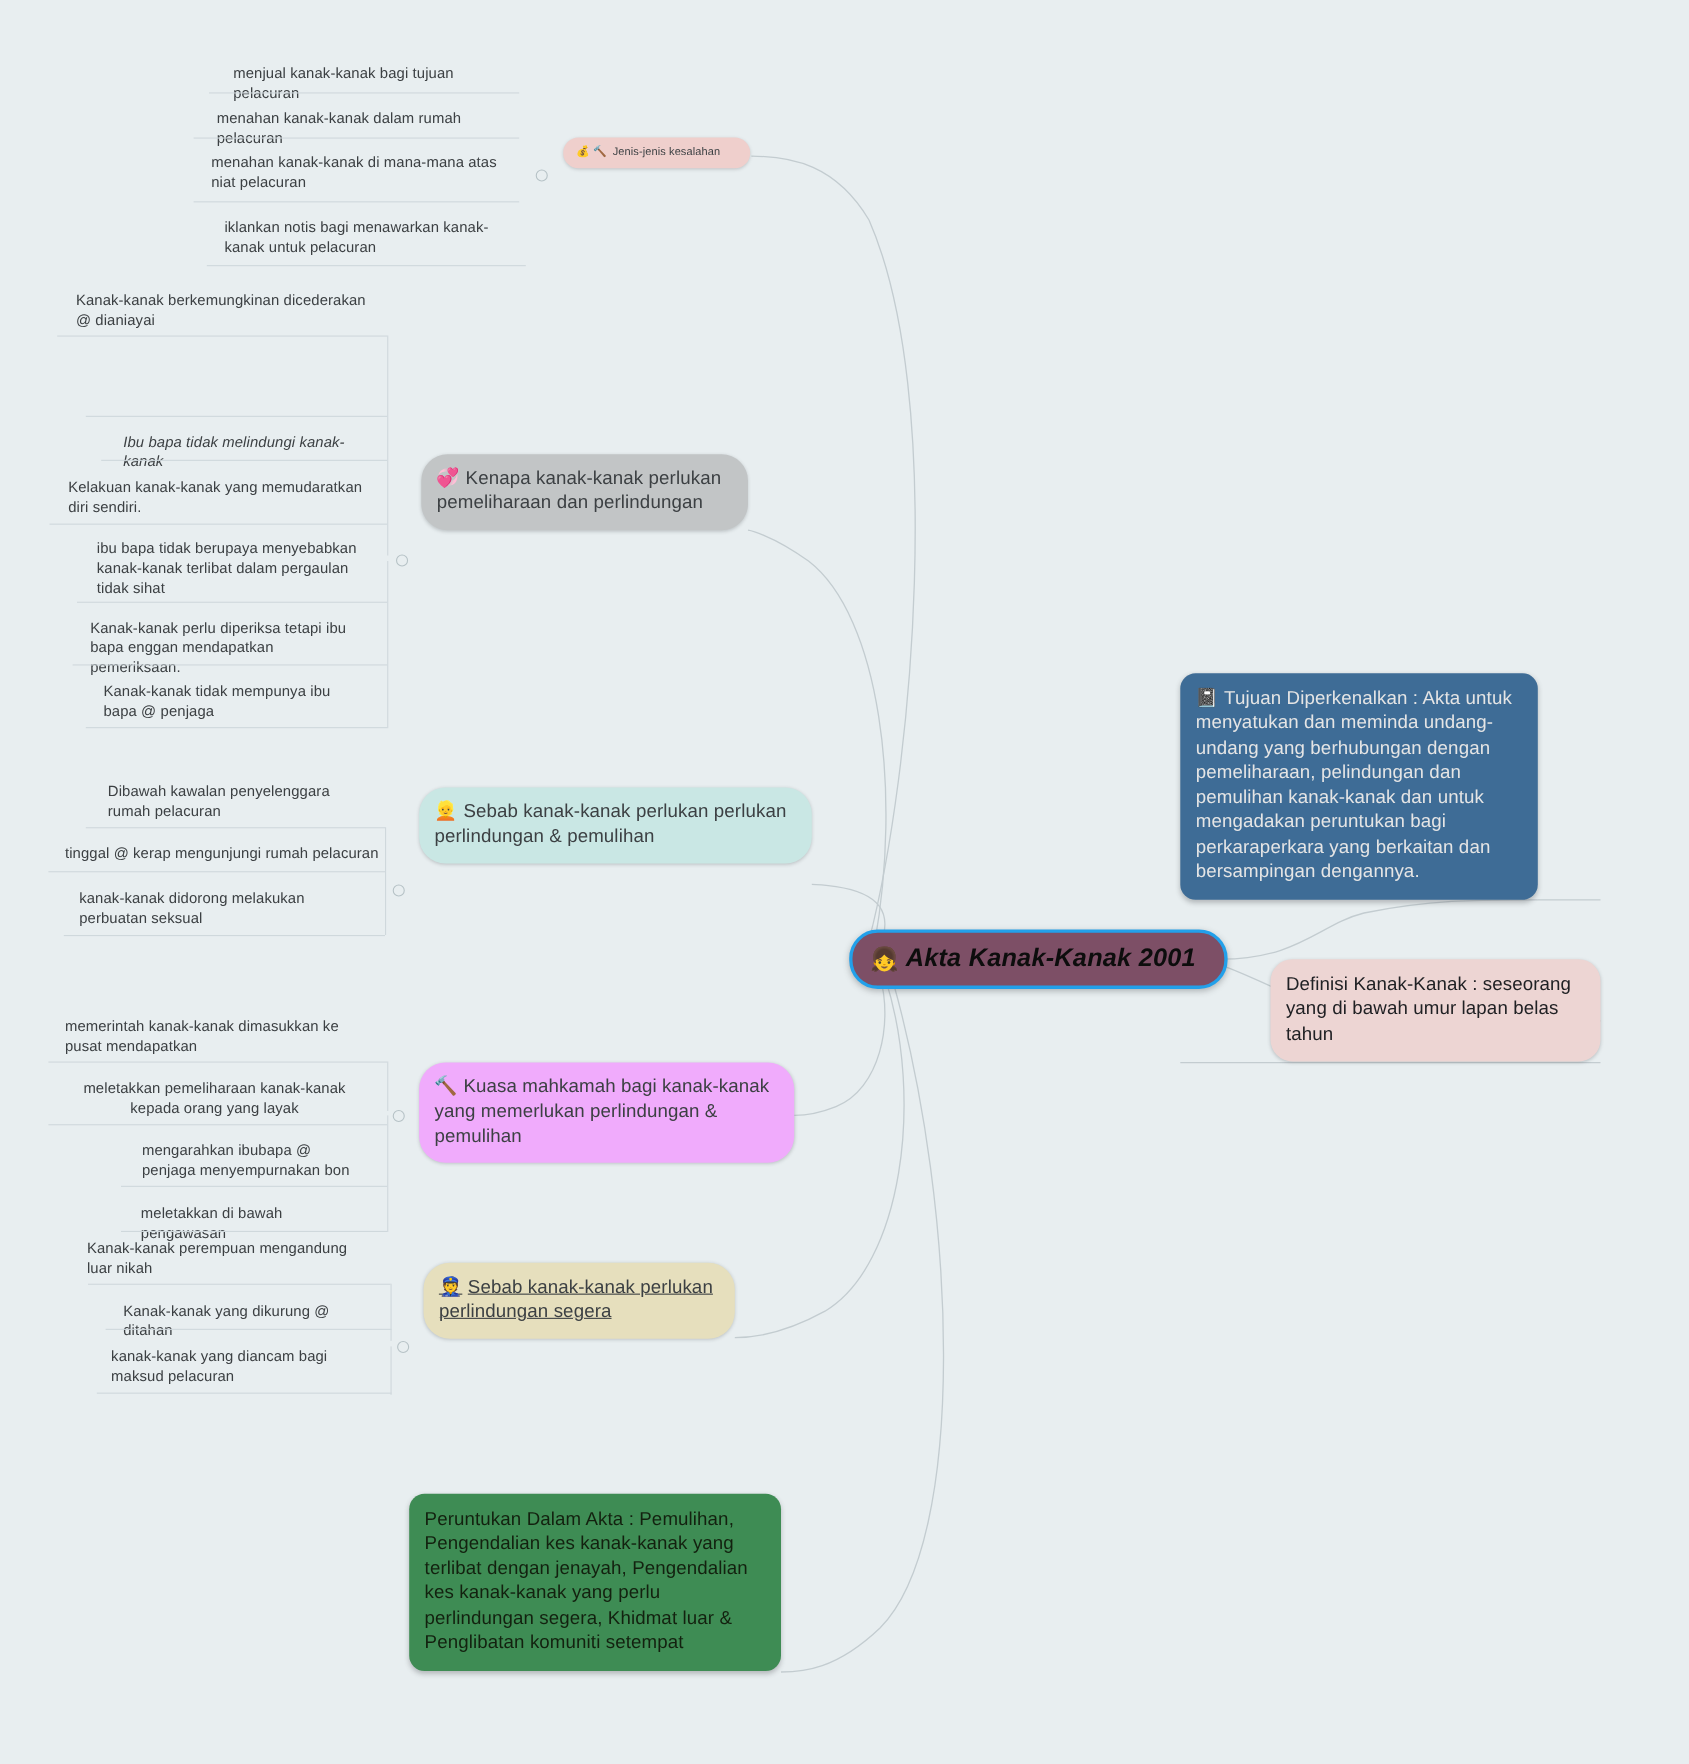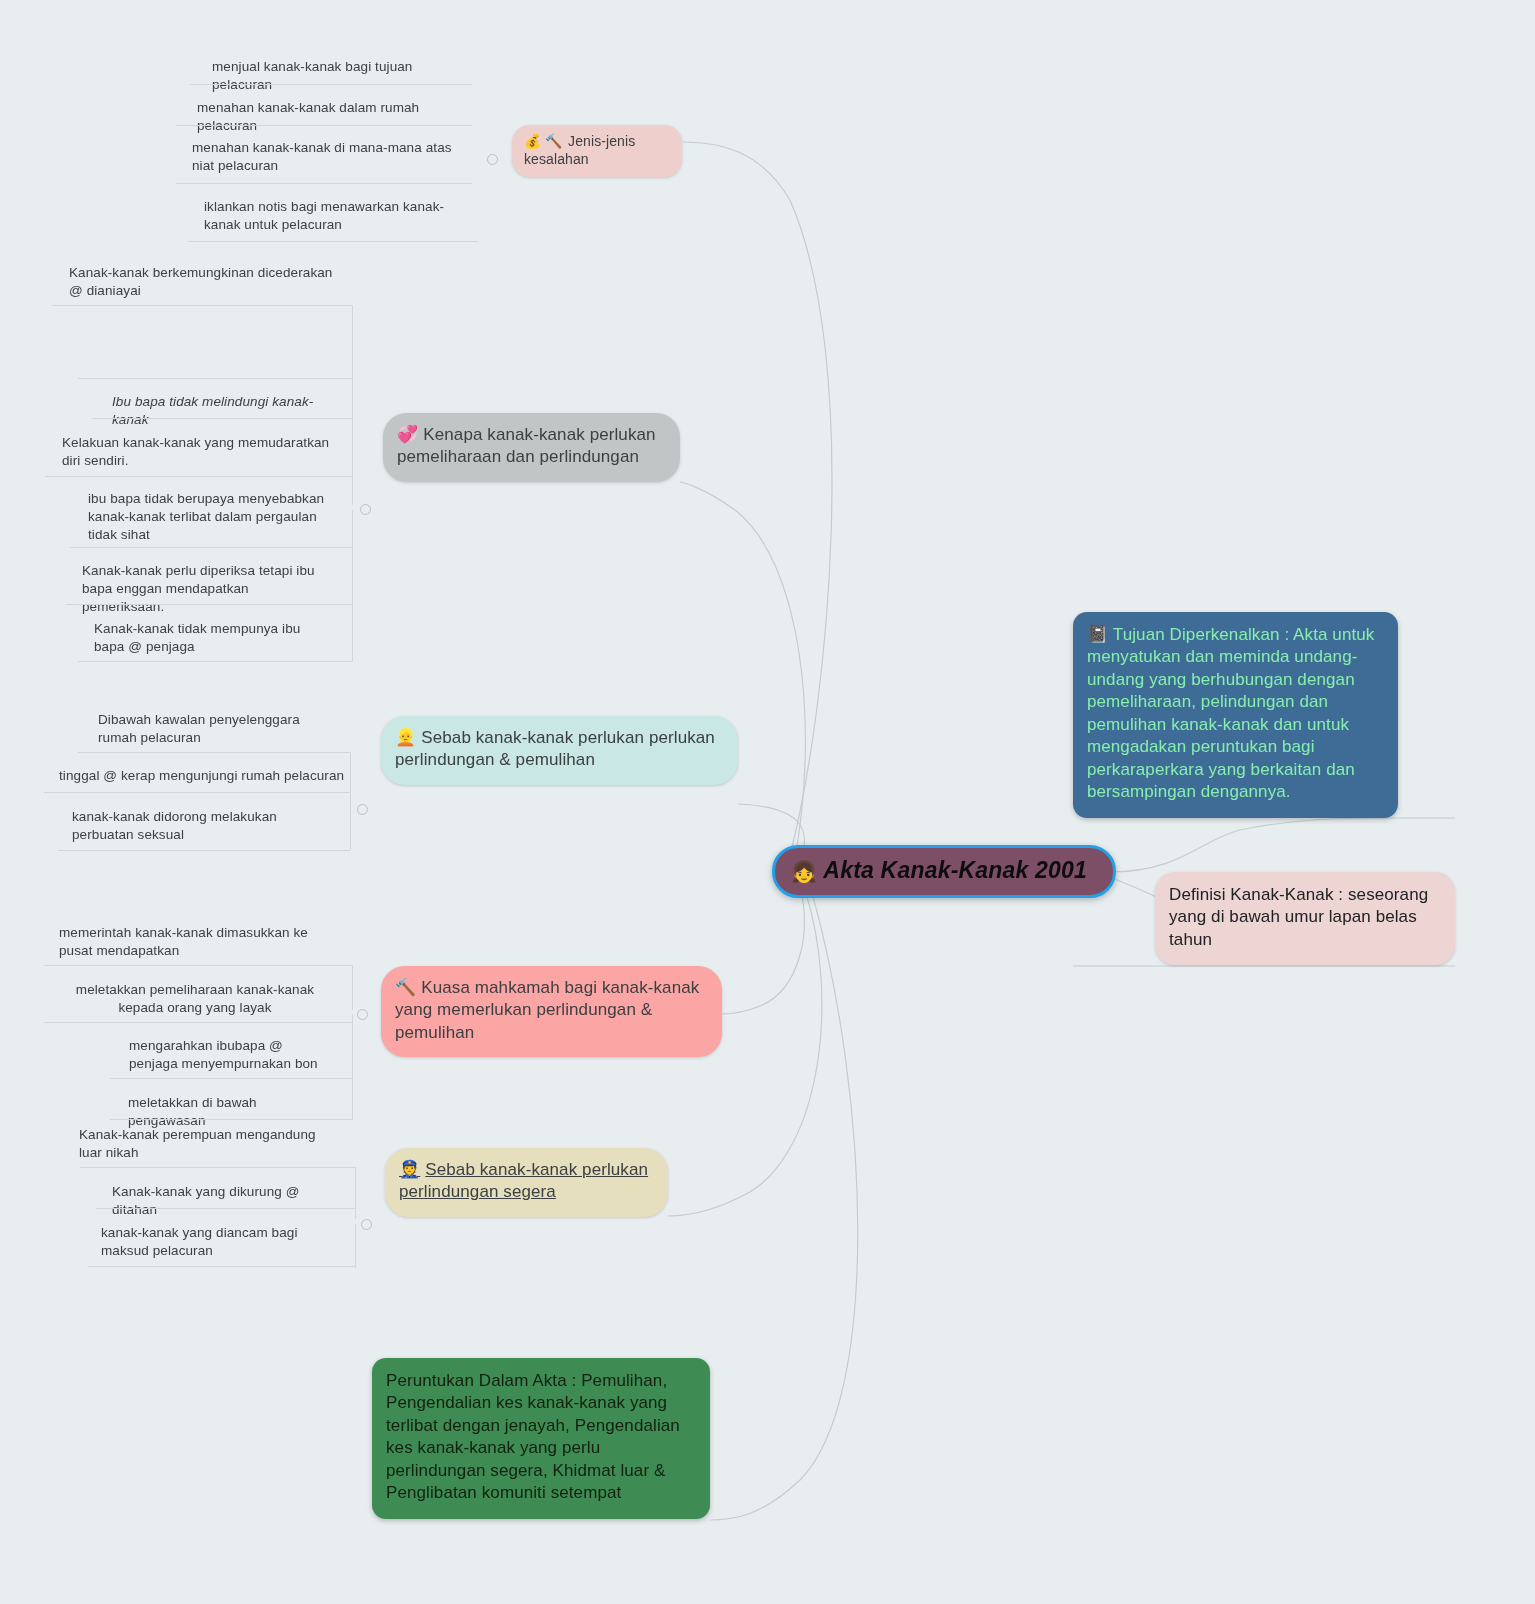--- a/index.html
+++ b/index.html
@@ -62,46 +62,46 @@
     font-size: 17px;
     border-radius: 24px;
     box-shadow: 0 1px 3px rgba(60,64,67,.22);
   }
   .topic .emo { margin-right: 5px; }
 
   #topic-kesalahan {
     left: 512px; top: 125px; width: 170px;
     background: #efcfcc;
     padding: 7px 14px 8px 12px;
-    font-size: 14px;
+    font-size: 10px;
     border-radius: 18px;
   }
   #topic-kenapa {
     left: 383px; top: 413px; width: 297px;
     background: #c2c5c6;
   }
   #topic-sebab-perlindungan {
     left: 381px; top: 716px; width: 357px;
     background: #c9e7e4;
   }
   #topic-kuasa {
     left: 381px; top: 966px; width: 341px;
-    background: #fca5a5;
+    background: #f0abfc;
   }
   #topic-segera {
     left: 385px; top: 1148px; width: 283px;
     background: #e6dfbd;
     text-decoration: underline;
   }
 
   
   #node-tujuan {
     left: 1073px; top: 612px; width: 325px;
     background: #3e6c96;
-    color: #86efac;
+    color: #e5e5e5;
     font-size: 17px;
     padding: 12px 14px 14px 14px;
     border-radius: 14px;
     box-shadow: 0 2px 5px rgba(60,64,67,.3);
   }
   #node-definisi {
     left: 1155px; top: 872px; width: 300px;
     background: #edd5d3;
     color: #202124;
     font-size: 17px;

